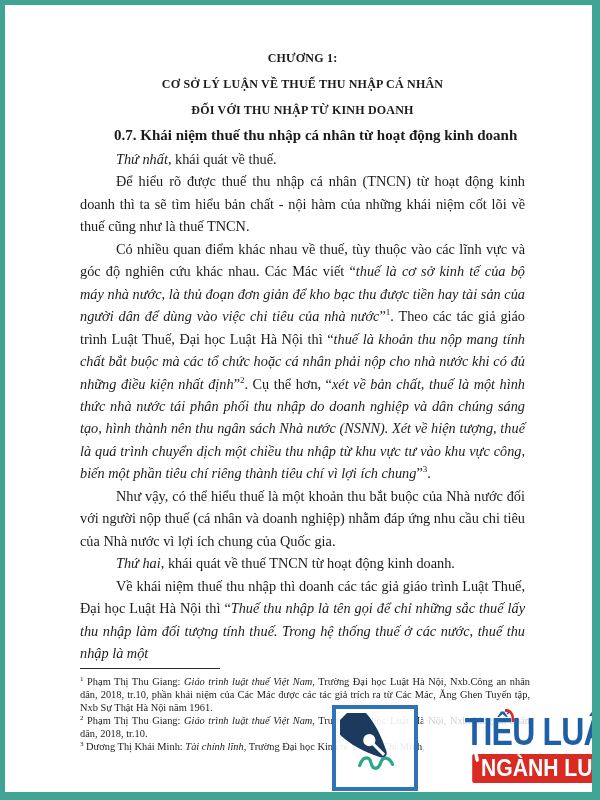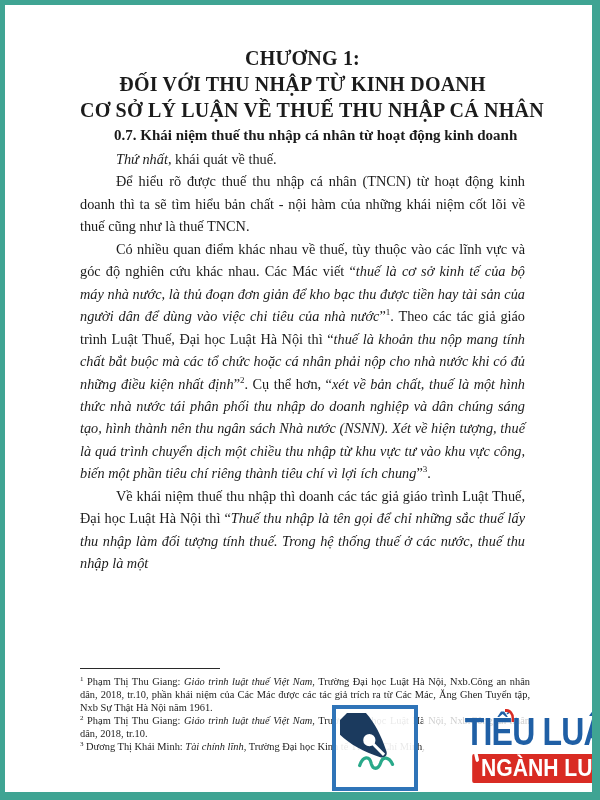--- a/index.html
+++ b/index.html
@@ -10,21 +10,21 @@
     background:#ffffff;
     border-style:solid;
     border-color:#3fa493;
     border-width:5px 8px 8px 5px;
     overflow:hidden;
     font-family:"Liberation Serif","DejaVu Serif",serif;
     color:#1b1b1b;
   }
   .content{position:absolute;left:75px;top:40px;width:445px;}
   .title-line{
-    text-align:center;font-weight:bold;font-size:20px;line-height:26px;
+    text-align:center;font-weight:bold;font-size:12px;line-height:26px;
     letter-spacing:.2px;white-space:nowrap;
   }
   .section-heading{
     font-weight:bold;font-size:15px;line-height:25px;
     text-indent:34px;margin:0;white-space:nowrap;
   }
   .body-paragraphs p{
     margin:0;font-size:14.3px;line-height:22.45px;
     text-align:justify;text-indent:36px;
   }
@@ -82,27 +82,29 @@
     border-radius:2px;transform:rotate(-14deg);
   }
 </style>
 </head>
 <body>
 
 <div class="page">
 
   <div class="content">
     <div class="title-line">CHƯƠNG 1:</div>
+    <div class="title-line">CƠ SỞ LÝ LUẬN VỀ THUẾ THU NHẬP CÁ NHÂN</div>
     <div class="title-line">ĐỐI VỚI THU NHẬP TỪ KINH DOANH</div>
-    <div class="title-line">CƠ SỞ LÝ LUẬN VỀ THUẾ THU NHẬP CÁ NHÂN</div>
     <h2 class="section-heading">0.7. Khái niệm thuế thu nhập cá nhân từ hoạt động kinh doanh</h2>
     <div class="body-paragraphs" id="paragraphs">
         <p><span class="it">Thứ nhất</span><span>, khái quát về thuế.</span></p>
         <p><span>Để hiểu rõ được thuế thu nhập cá nhân (TNCN) từ hoạt động kinh doanh thì ta sẽ tìm hiểu bản chất - nội hàm của những khái niệm cốt lõi về thuế cũng như là thuế TNCN.</span></p>
         <p><span>Có nhiều quan điểm khác nhau về thuế, tùy thuộc vào các lĩnh vực và góc độ nghiên cứu khác nhau. Các Mác viết “</span><span class="it">thuế là cơ sở kinh tế của bộ máy nhà nước, là thủ đoạn đơn giản để kho bạc thu được tiền hay tài sản của người dân để dùng vào việc chi tiêu của nhà nước</span><span>”</span><sup>1</sup><span>. Theo các tác giả giáo trình Luật Thuế, Đại học Luật Hà Nội thì “</span><span class="it">thuế là khoản thu nộp mang tính chất bắt buộc mà các tổ chức hoặc cá nhân phải nộp cho nhà nước khi có đủ những điều kiện nhất định</span><span>”</span><sup>2</sup><span>. Cụ thể hơn, “</span><span class="it">xét về bản chất, thuế là một hình thức nhà nước tái phân phối thu nhập do doanh nghiệp và dân chúng sáng tạo, hình thành nên thu ngân sách Nhà nước (NSNN). Xét về hiện tượng, thuế là quá trình chuyển dịch một chiều thu nhập từ khu vực tư vào khu vực công, biến một phần tiêu chí riêng thành tiêu chí vì lợi ích chung</span><span>”</span><sup>3</sup><span>.</span></p>
+        <p><span>Như vậy, có thể hiểu thuế là một khoản thu bắt buộc của Nhà nước đối với người nộp thuế (cá nhân và doanh nghiệp) nhằm đáp ứng nhu cầu chi tiêu của Nhà nước vì lợi ích chung của Quốc gia.</span></p>
+        <p><span class="it">Thứ hai</span><span>, khái quát về thuế TNCN từ hoạt động kinh doanh.</span></p>
         <p><span>Về khái niệm thuế thu nhập thì doanh các tác giả giáo trình Luật Thuế, Đại học Luật Hà Nội thì “</span><span class="it">Thuế thu nhập là tên gọi để chỉ những sắc thuế lấy thu nhập làm đối tượng tính thuế. Trong hệ thống thuế ở các nước, thuế thu nhập là một</span></p>
       </div>
   </div>
 
   <div class="footnote-block">
     <div class="footnote-sep"></div>
     <div id="footnotes">
         <div class="footnote"><sup>1</sup><span> Phạm Thị Thu Giang: </span><span class="it">Giáo trình luật thuế Việt Nam</span><span>, Trường Đại học Luật Hà Nội, Nxb.Công an nhân dân, 2018, tr.10, phần khái niệm của Các Mác được các tác giả trích ra từ Các Mác, Ăng Ghen Tuyển tập, Nxb Sự Thật Hà Nội năm 1961.</span></div>
         <div class="footnote"><sup>2</sup><span> Phạm Thị Thu Giang: </span><span class="it">Giáo trình luật thuế Việt Nam</span><span>, Trường Đại học Luật Hà Nội, Nxb.Công an nhân dân, 2018, tr.10.</span></div>
         <div class="footnote"><sup>3</sup><span> Dương Thị Khái Minh: </span><span class="it">Tài chính lĩnh</span><span>, Trường Đại học Kinh tế TP. Hồ Chí Minh,</span></div>

